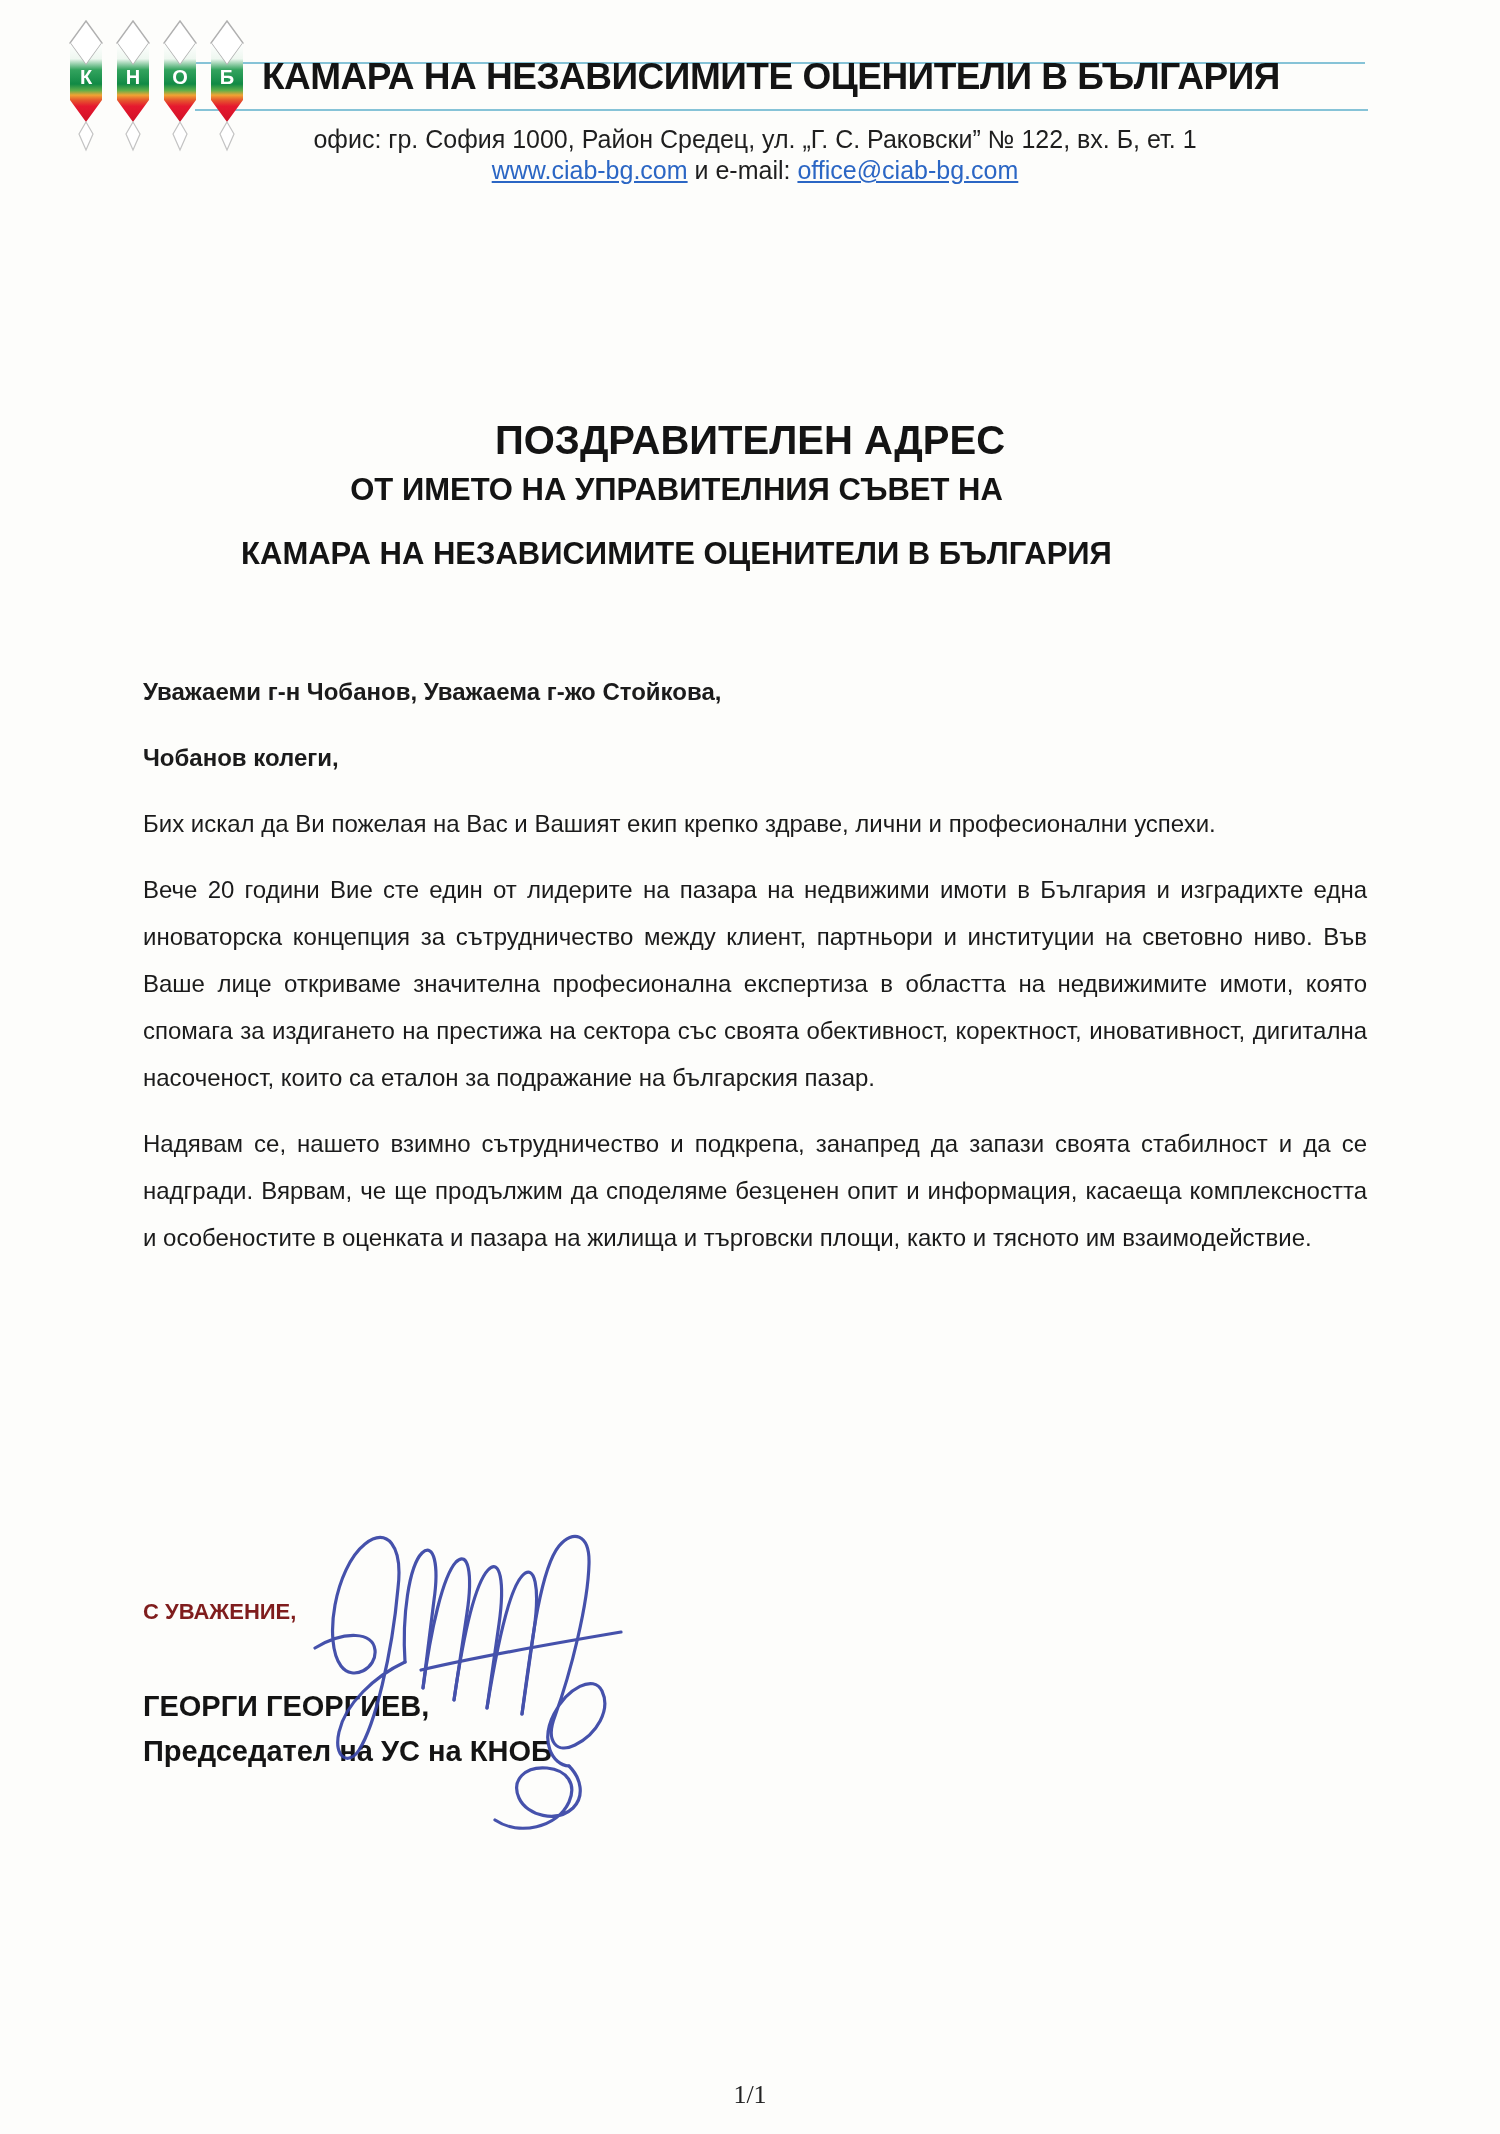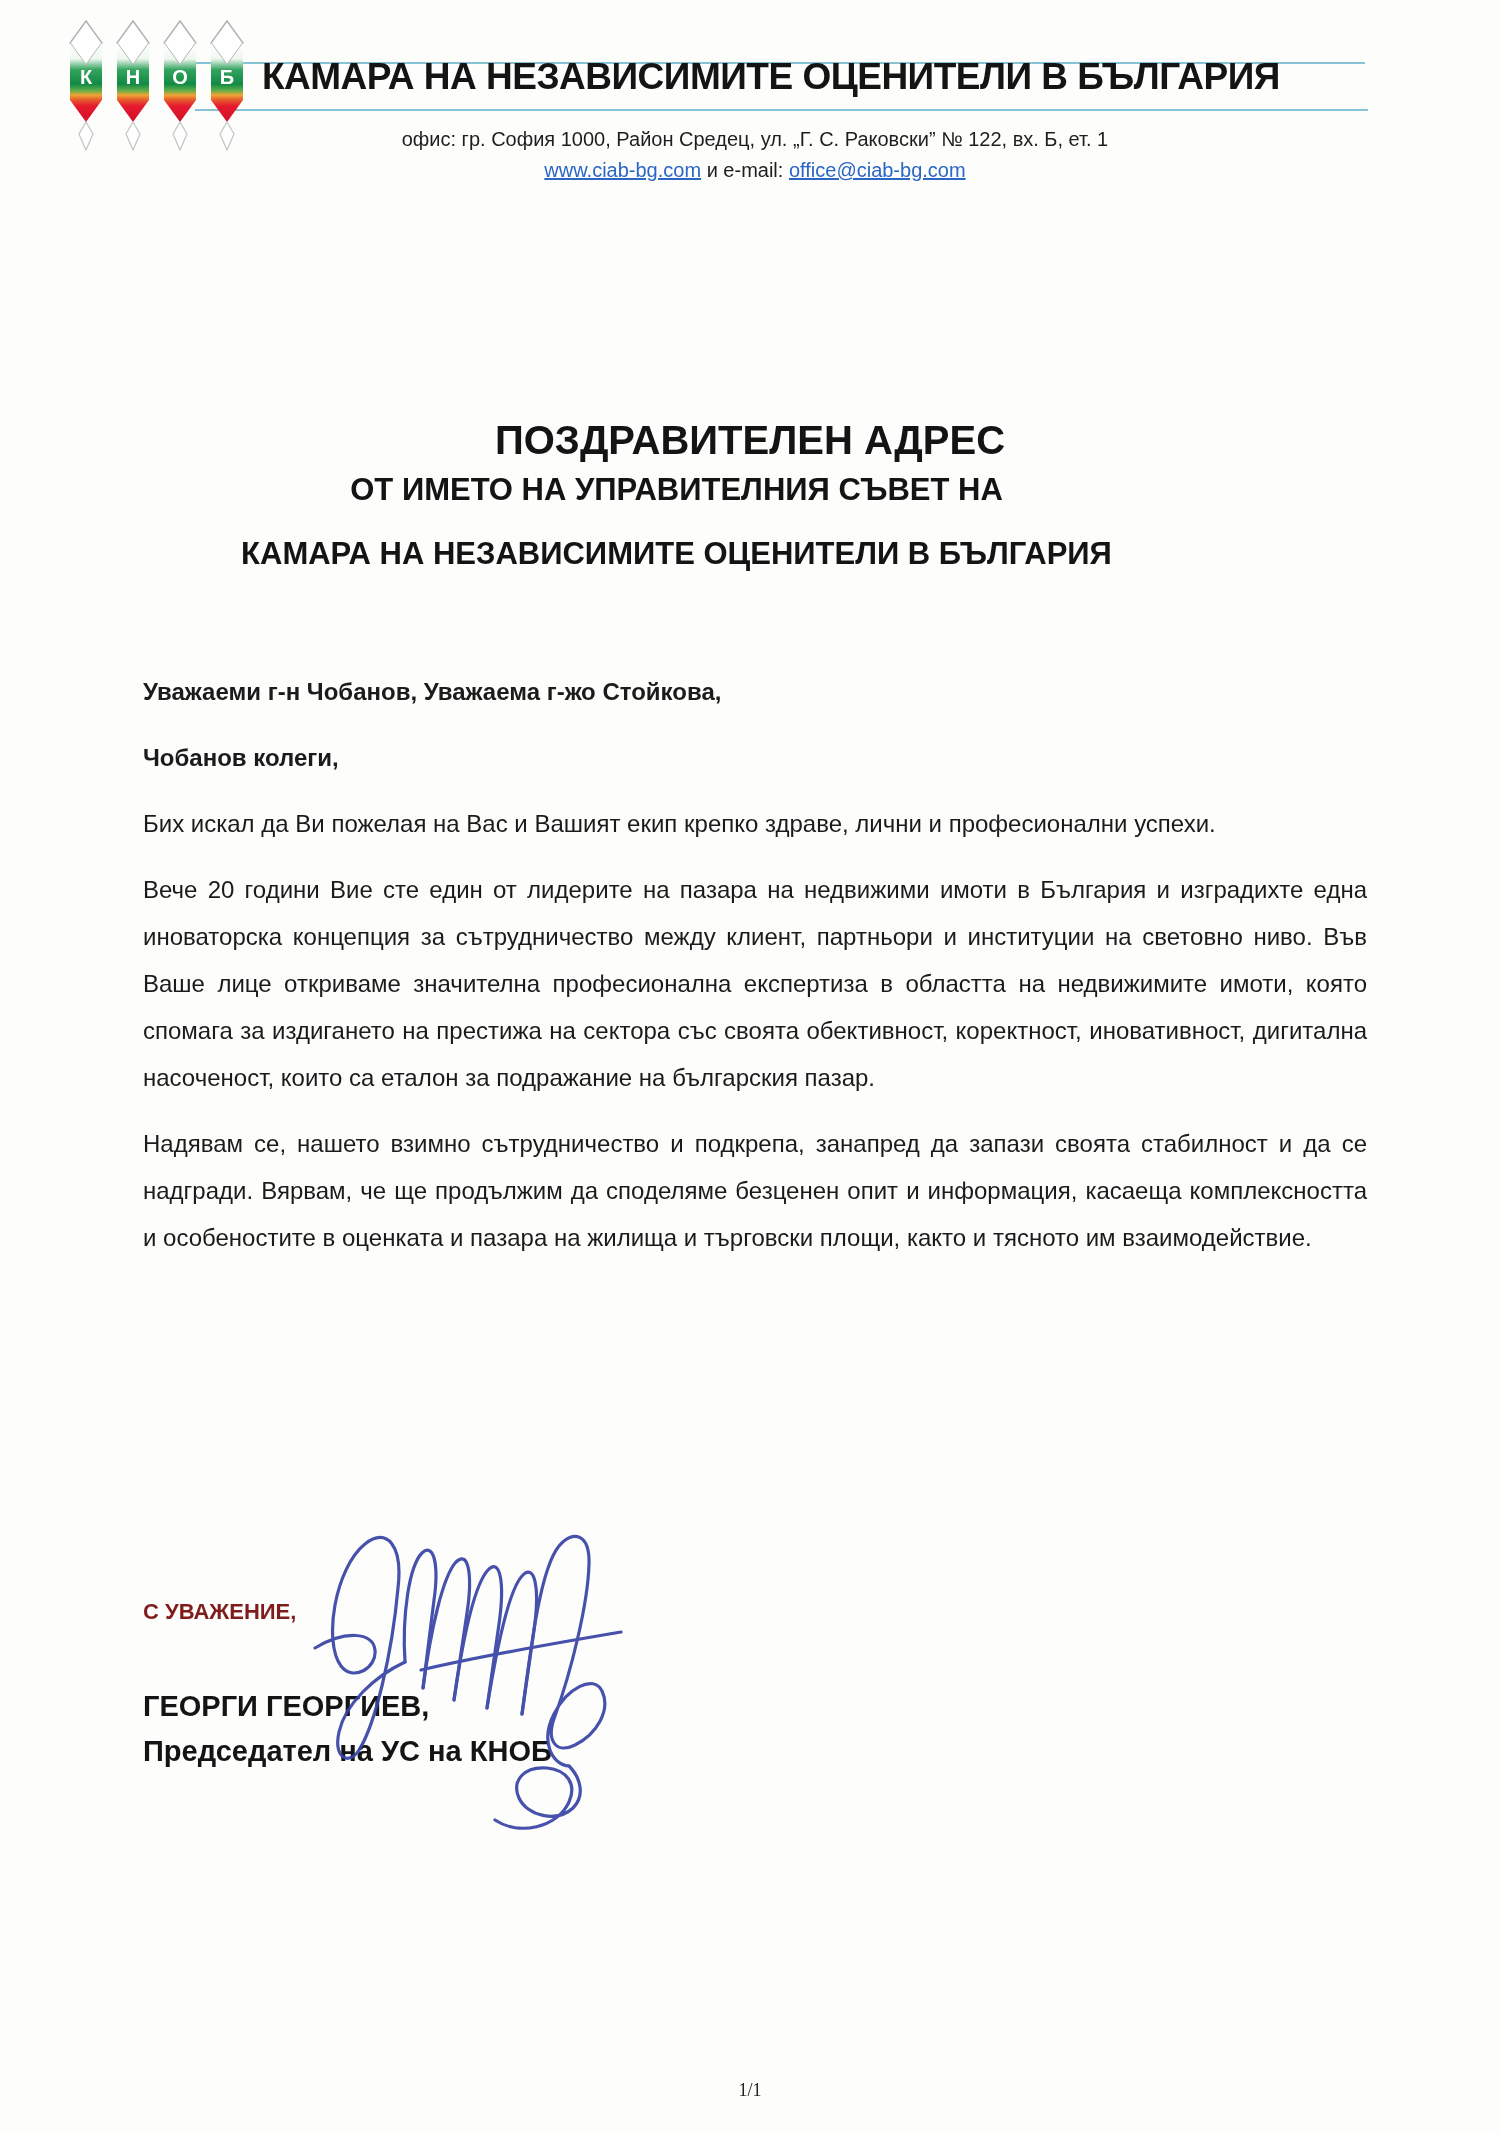--- a/index.html
+++ b/index.html
@@ -16,21 +16,21 @@
   .hline.top{left:195px;top:62px;width:1170px;}
   .hline.bottom{left:195px;top:109px;width:1173px;}
   .org-name{
     position:absolute;left:262px;top:56px;width:1100px;
     font-size:37px;font-weight:bold;color:#141414;letter-spacing:-0.5px;
     white-space:nowrap;
   }
   .logo{position:absolute;left:62px;top:18px;}
   .addr-block{
     position:absolute;left:260px;top:124px;width:990px;
-    text-align:center;font-size:20px;line-height:31px;color:#1e1e1e;
+    text-align:center;font-size:25px;line-height:31px;color:#1e1e1e;
   }
   .addr-block a{color:#2b66c4;text-decoration:underline;}
 
   
   .letter-title{
     position:absolute;left:0;top:398px;width:1500px;text-align:center;
     font-size:40px;font-weight:bold;color:#141414;letter-spacing:0px;margin-top:20px;
   }
   .subtitle{position:absolute;left:0;width:1353px;text-align:center;
     font-size:31px;font-weight:bold;color:#141414;}
@@ -53,21 +53,21 @@
   .signer{
     position:absolute;left:143px;top:1684px;
     font-size:29px;font-weight:bold;line-height:45px;color:#141414;
   }
   .sig-svg{position:absolute;left:305px;top:1520px;}
 
   
   .page-number{
     position:absolute;left:0;top:2080px;width:1500px;text-align:center;
     font-family:"Liberation Serif","DejaVu Serif",serif;
-    font-size:18px;color:#222;
+    font-size:26px;color:#222;
   }
 </style>
 </head>
 <body>
 
 <div class="page">
 
   <div class="hline top"></div>
   <div class="hline bottom"></div>
 

